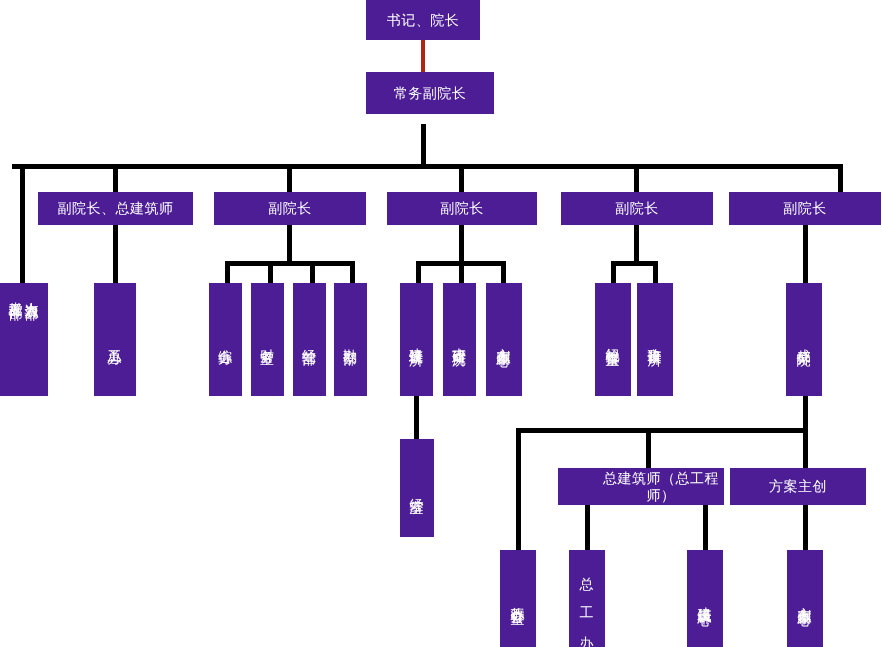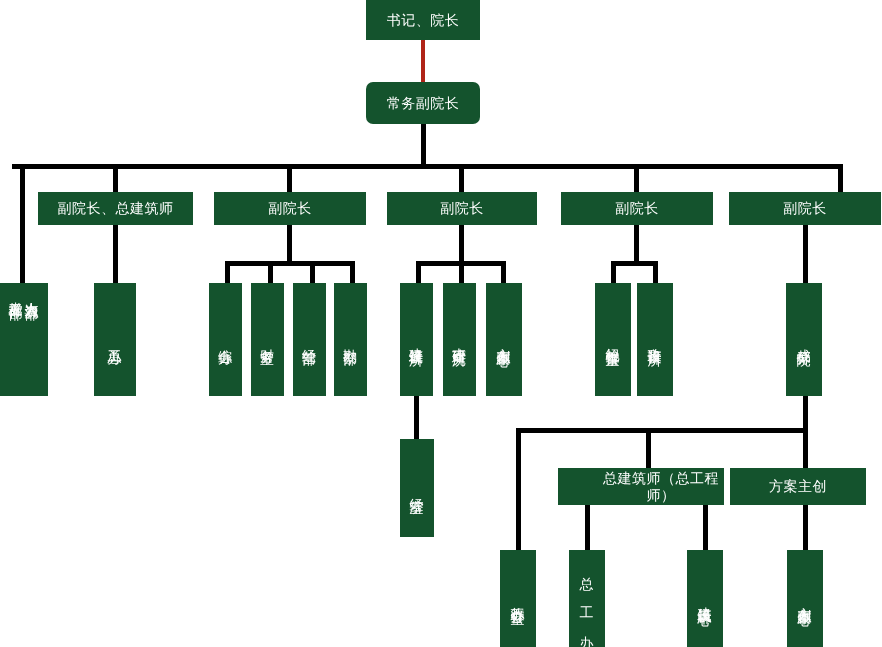--- a/index.html
+++ b/index.html
@@ -11,21 +11,21 @@
   #chart {
     position: relative;
     width: 882px;
     height: 647px;
     background: #ffffff;
     font-family: "Liberation Sans", "DejaVu Sans", sans-serif;
     overflow: hidden;
   }
   .node {
     position: absolute;
-    background: #14532d;
+    background: #4c1d95;
     color: #ffffff;
     display: flex;
     align-items: center;
     justify-content: center;
     text-align: center;
     box-sizing: border-box;
     line-height: 1.15;
   }
   .node.h {
     font-size: 14px;
@@ -110,21 +110,21 @@
   <div class="line" style="left:646px; top:428px; width:5px; height:40px;"></div>
   <div class="line" style="left:803px; top:428px; width:5px; height:40px;"></div>
 
   <div class="line" style="left:585px; top:505px; width:5px; height:45px;"></div>
   <div class="line" style="left:703px; top:505px; width:5px; height:45px;"></div>
 
   <div class="line" style="left:803px; top:505px; width:5px; height:45px;"></div>
 
   <div class="node h" style="left:366px; top:0px; width:114px; height:40px;">书记、院长</div>
 
-  <div class="node h" style="left:366px; top:82px; width:114px; height:42px;border-radius:7px;">常务副院长</div>
+  <div class="node h" style="left:366px; top:72px; width:128px; height:42px;">常务副院长</div>
 
   <div class="node h" style="left:38px; top:192px; width:155px; height:33px;">副院长、总建筑师</div>
   <div class="node h" style="left:214px; top:192px; width:152px; height:33px;">副院长</div>
   <div class="node h" style="left:387px; top:192px; width:150px; height:33px;">副院长</div>
   <div class="node h" style="left:561px; top:192px; width:152px; height:33px;">副院长</div>
   <div class="node h" style="left:729px; top:192px; width:152px; height:33px;">副院长</div>
 
   <div class="node v two-col" style="left:0px; top:283px; width:48px; height:113px;">
     <span>党群工作部</span>
     <span>人力资源部</span>

